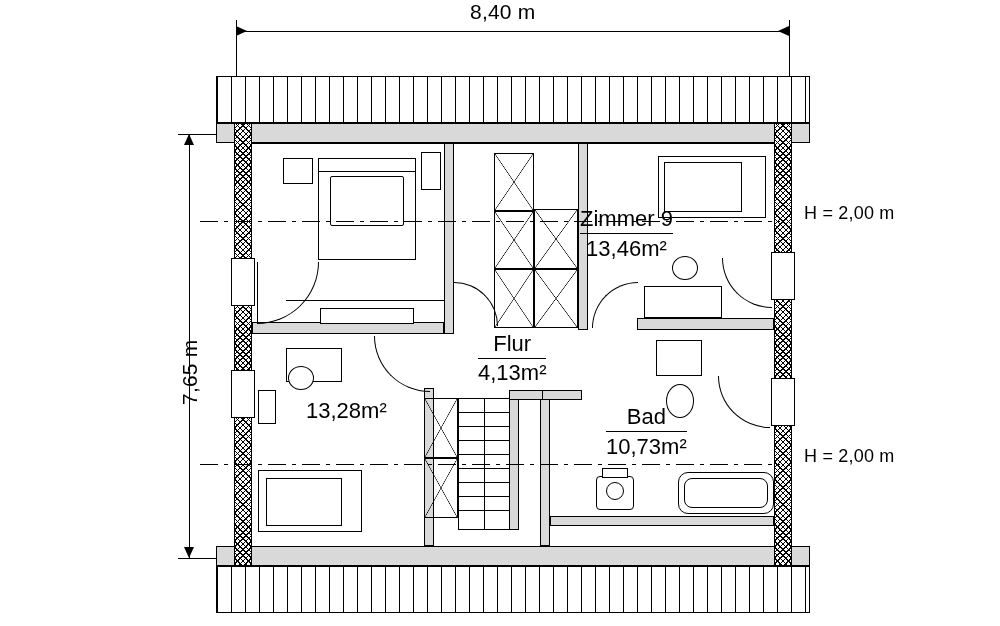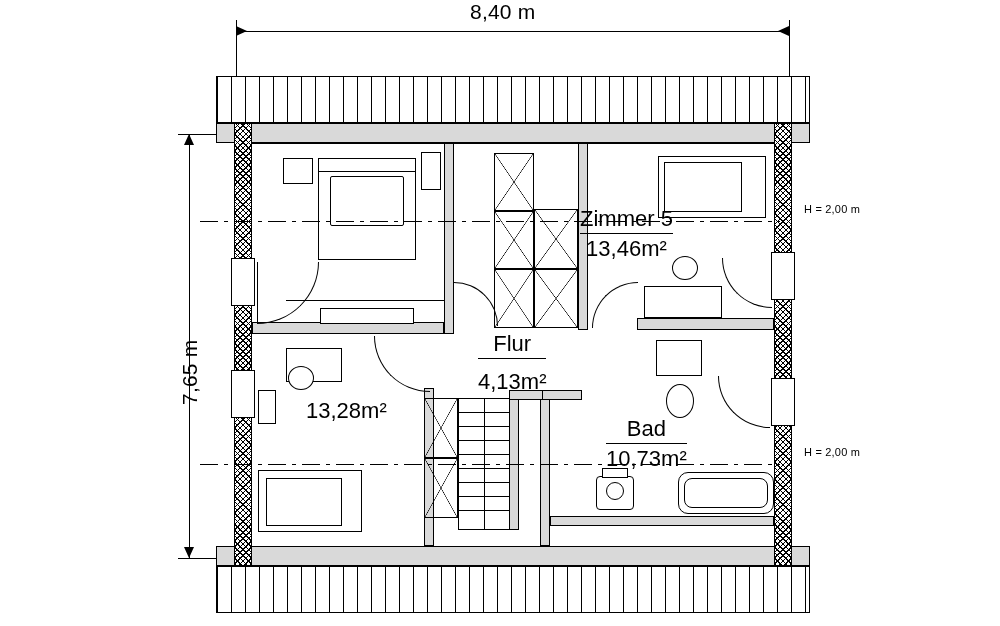--- a/index.html
+++ b/index.html
@@ -8,21 +8,21 @@
     background:#ffffff;
     font-family:"Liberation Sans", sans-serif;
     color:#000000;
     overflow:hidden;
   }
   #stage{position:relative;width:1000px;height:626px;}
   .ln{position:absolute;background:#000;}
   .hline{height:1px;}
   .vline{width:1px;}
   .lbl{position:absolute;white-space:nowrap;font-size:21px;letter-spacing:.2px;}
-  .lbl.small{font-size:11px;}
+  .lbl.small{font-size:18px;}
   .rot{transform-origin:0 0;}
 
   
   .wall{position:absolute;background:#d9d9d9;border:1px solid #000;box-sizing:border-box;}
   .wallw{position:absolute;background:#ffffff;border:1px solid #000;box-sizing:border-box;}
   .hatchwall{
     position:absolute;border:1px solid #000;box-sizing:border-box;
     background:
       repeating-linear-gradient(45deg,#000 0 1px,transparent 1px 4px),
       repeating-linear-gradient(-45deg,#000 0 1px,transparent 1px 4px),
@@ -198,31 +198,31 @@
 
   <div class="door arc-bl" style="left:718px;top:376px;width:52px;height:52px;"></div>
 
   <div class="dashdot" style="left:200px;top:221px;width:580px;"></div>
   <div class="lbl small" style="left:804px;top:203px;">H = 2,00 m</div>
 
   <div class="dashdot" style="left:200px;top:464px;width:580px;"></div>
   <div class="lbl small" style="left:804px;top:446px;">H = 2,00 m</div>
 
   <div style="position:absolute;left:580px;top:206px;text-align:center;">
-    <div class="room-name underline">Zimmer 5</div>
+    <div class="room-name underline">Zimmer 9</div>
     <div class="room-area" style="margin-top:2px;">13,46m²</div>
   </div>
 
   <div style="position:absolute;left:478px;top:331px;text-align:center;">
     <div class="room-name underline">Flur</div>
-    <div class="room-area" style="margin-top:10px;">4,13m²</div>
+    <div class="room-area" style="margin-top:1px;">4,13m²</div>
   </div>
 
   <div style="position:absolute;left:306px;top:396px;text-align:center;">
     <div class="room-area" style="margin-top:2px;">13,28m²</div>
   </div>
 
-  <div style="position:absolute;left:606px;top:416px;text-align:center;">
+  <div style="position:absolute;left:606px;top:404px;text-align:center;">
     <div class="room-name underline">Bad</div>
     <div class="room-area" style="margin-top:2px;">10,73m²</div>
   </div>
 
 </div>
 
 </body></html>

